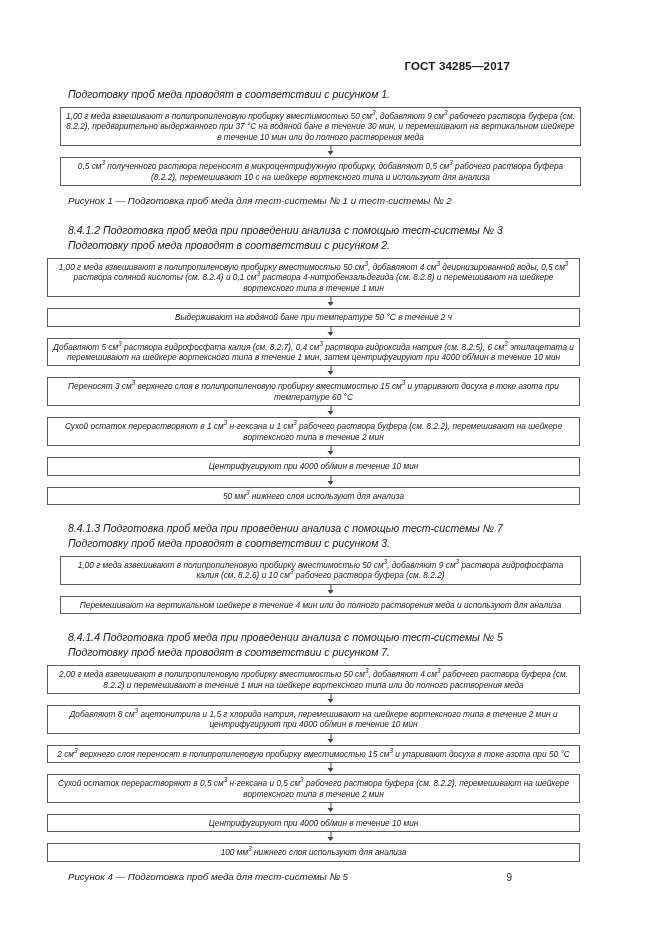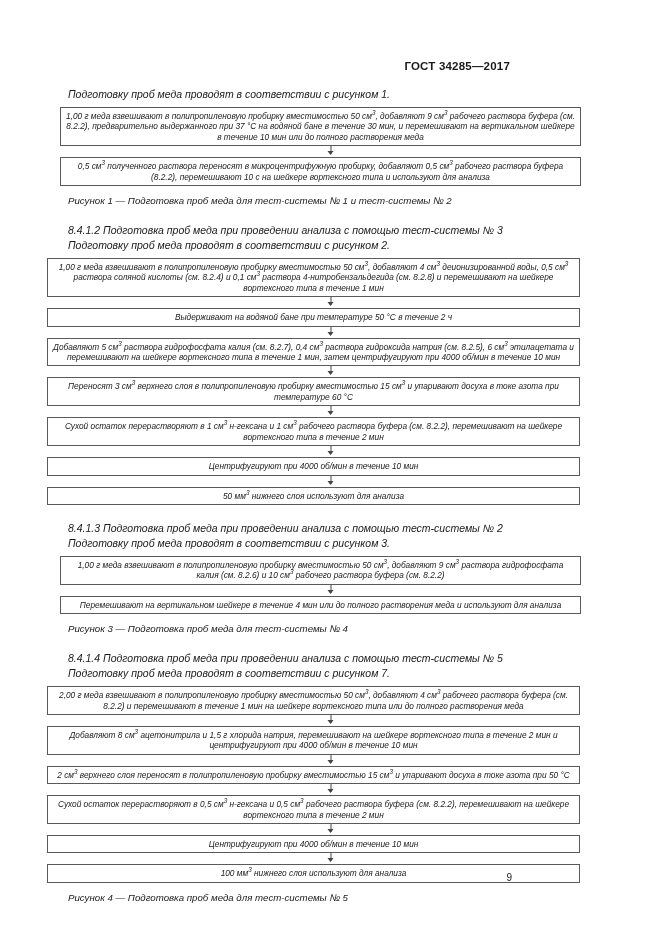--- a/index.html
+++ b/index.html
@@ -149,31 +149,30 @@
         </div>
       <div class="fbox w-wide">Центрифугируют при 4000 об/мин в течение 10 мин</div>
       <div class="arrow">
           <i></i>
         </div>
       <div class="fbox w-wide">50 мм<sup>3</sup> нижнего слоя используют для анализа</div>
     </div>
 
     <div class="gap-l"></div>
 
-    <p class="heading">8.4.1.3 Подготовка проб меда при проведении анализа с помощью тест-системы № 2</p>
+    <p class="heading">8.4.1.3 Подготовка проб меда при проведении анализа с помощью тест-системы № 7</p>
     <p class="para">Подготовку проб меда проводят в соответствии с рисунком 3.</p>
 
     <div class="flow">
       <div class="fbox w-narrow">1,00 г меда взвешивают в полипропиленовую пробирку вместимостью 50 см<sup>3</sup>, добавляют 9 см<sup>3</sup> раствора гидрофосфата калия (см. 8.2.6) и 10 см<sup>3</sup> рабочего раствора буфера (см. 8.2.2)</div>
       <div class="arrow">
           <i></i>
         </div>
       <div class="fbox w-narrow">Перемешивают на вертикальном шейкере в течение 4 мин или до полного растворения меда и используют для анализа</div>
     </div>
-    <p class="caption">Рисунок 3 — Подготовка проб меда для тест-системы № 4</p>
 
     <div class="gap-l"></div>
 
     <p class="heading">8.4.1.4 Подготовка проб меда при проведении анализа с помощью тест-системы № 5</p>
     <p class="para">Подготовку проб меда проводят в соответствии с рисунком 7.</p>
 
     <div class="flow">
       <div class="fbox w-wide">2,00 г меда взвешивают в полипропиленовую пробирку вместимостью 50 см<sup>3</sup>, добавляют 4 см<sup>3</sup> рабочего раствора буфера (см. 8.2.2) и перемешивают в течение 1 мин на шейкере вортексного типа или до полного растворения меда</div>
       <div class="arrow">
           <i></i>

